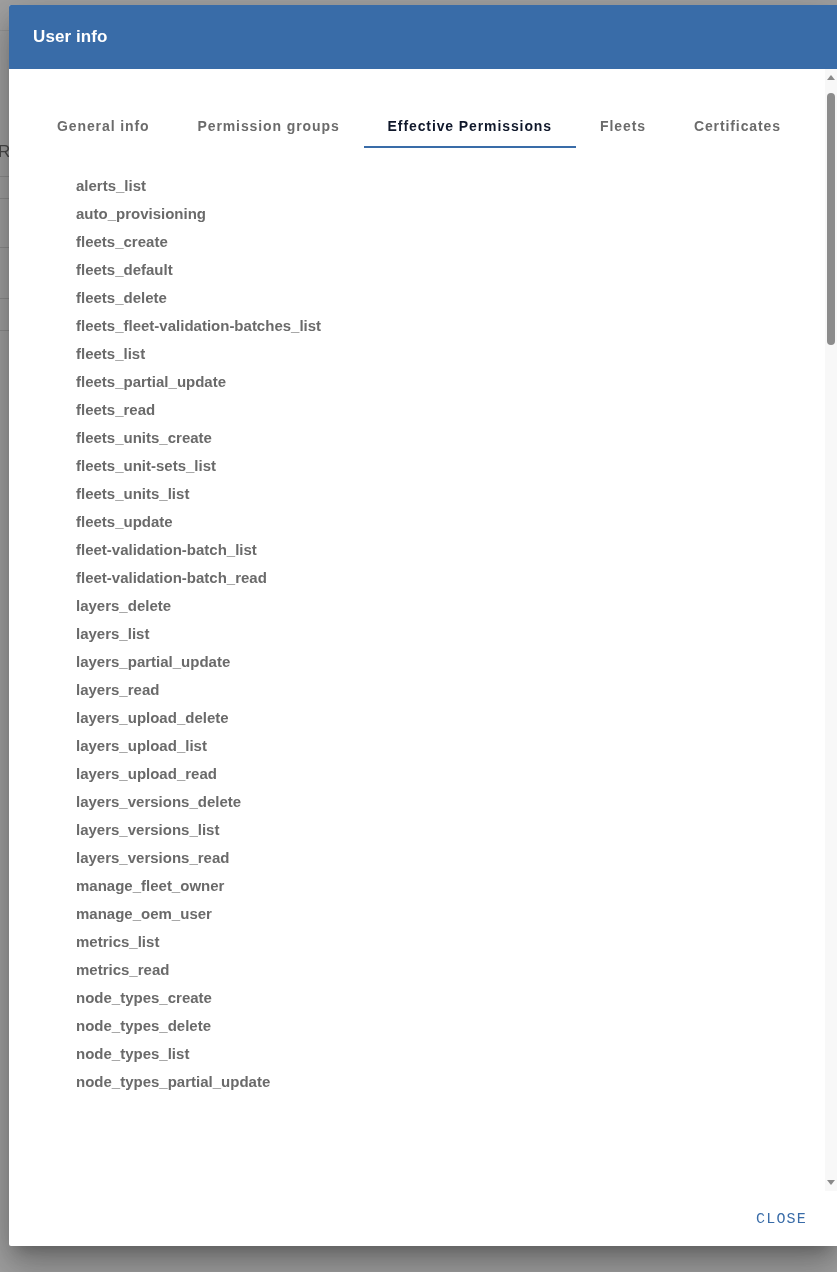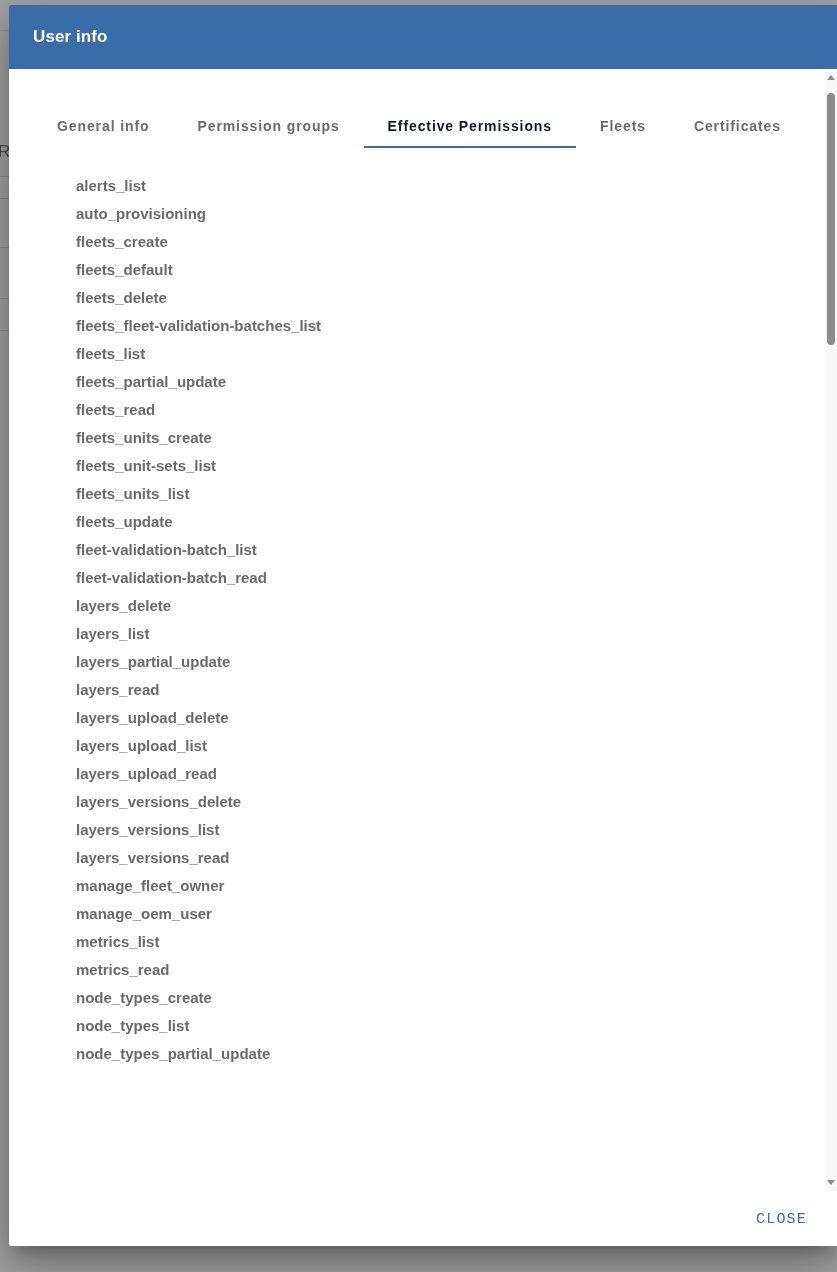--- a/index.html
+++ b/index.html
@@ -122,20 +122,21 @@
       <li class="perm-item">layers_upload_list</li>
       <li class="perm-item">layers_upload_read</li>
       <li class="perm-item">layers_versions_delete</li>
       <li class="perm-item">layers_versions_list</li>
       <li class="perm-item">layers_versions_read</li>
       <li class="perm-item">manage_fleet_owner</li>
       <li class="perm-item">manage_oem_user</li>
       <li class="perm-item">metrics_list</li>
       <li class="perm-item">metrics_read</li>
       <li class="perm-item">node_types_create</li>
+      <li class="perm-item">node_types_delete</li>
       <li class="perm-item">node_types_list</li>
       <li class="perm-item">node_types_partial_update</li>
     </ul>
   </div>
 
   <div class="scrollbar">
     <div class="scroll-arrow-up"></div>
     <div class="scroll-thumb"></div>
     <div class="scroll-arrow-down"></div>
   </div>

